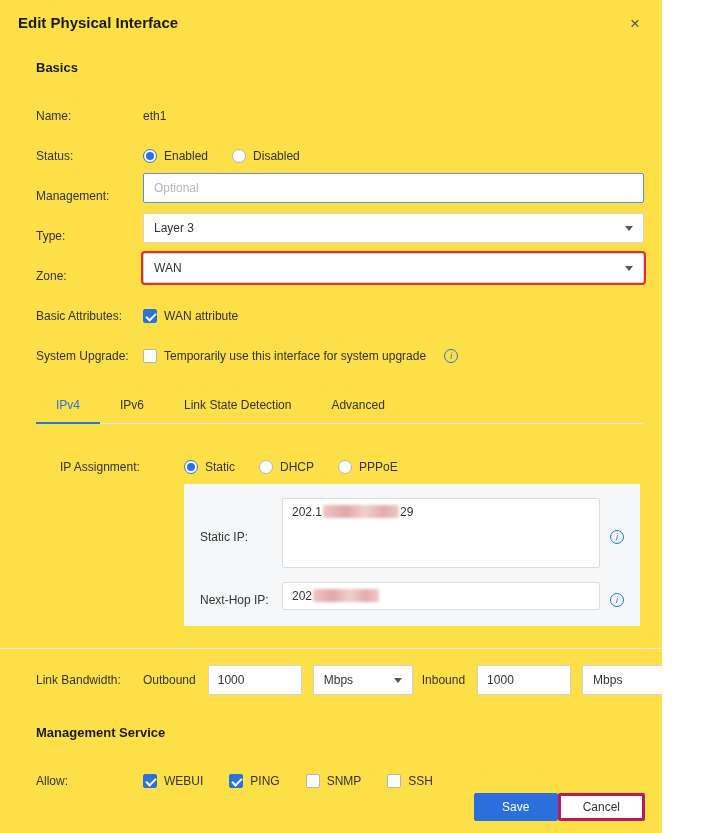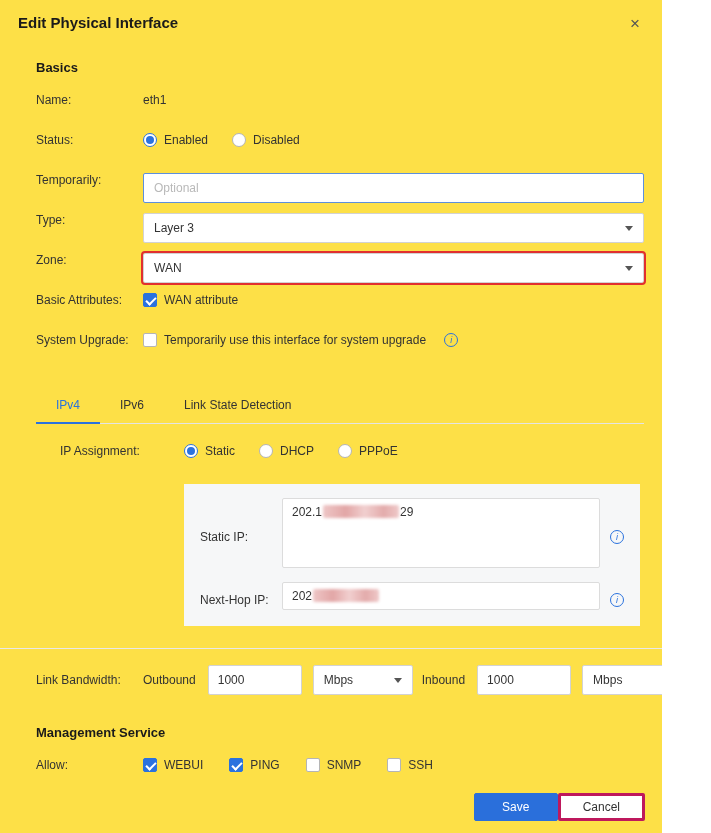--- a/index.html
+++ b/index.html
@@ -7,21 +7,21 @@
   body { font-family: "Liberation Sans", "DejaVu Sans", sans-serif; font-size: 12px; color:#333; }
   .dialog { position: relative; width: 662px; height: 833px; background:#fde047; padding: 14px 18px; overflow: hidden; }
 
   .dialog-header { display:flex; justify-content:space-between; align-items:flex-start; margin-bottom: 26px; }
   .dialog-title { font-size: 15px; font-weight: bold; color:#1a1a1a; }
   .close-x { font-size: 17px; color:#555; cursor:pointer; line-height: 16px; padding: 2px 4px; }
 
   .section-heading { font-size: 13px; font-weight: bold; color:#1a1a1a; margin: 0 0 18px 18px; }
 
   .form { padding-left: 18px; }
-  .row { display:flex; align-items:flex-start; margin-bottom: 10px; min-height: 30px; }
+  .row { display:flex; align-items:flex-end; margin-bottom: 10px; min-height: 30px; }
   .lbl { width: 107px; flex-shrink: 0; color:#333; }
   .ctrl { flex: 1; display:flex; align-items:center; }
   .static-value { color:#333; }
 
   
   .radio-opt { display:flex; align-items:center; margin-right: 24px; cursor:pointer; }
   .radio { position:relative; width: 14px; height: 14px; border:1px solid #b5b5b5; border-radius:50%; background:#fff; margin-right: 7px; flex-shrink:0; }
   .radio.checked { border-color:#2a72de; }
   .radio.checked::after { content:""; position:absolute; left:2px; top:2px; width:8px; height:8px; border-radius:50%; background:#2a72de; }
 
@@ -110,21 +110,21 @@
           <span>Enabled</span>
         </span>
         <span class="radio-opt">
           <span class="radio"></span>
           <span>Disabled</span>
         </span>
       </div>
     </div>
 
     <div class="row">
-      <div class="lbl">Temporarily:</div>
+      <div class="lbl">Management:</div>
       <div class="ctrl">
         <input class="text-input" type="text" placeholder="Optional" style="">
       </div>
     </div>
 
     <div class="row">
       <div class="lbl">Type:</div>
       <div class="ctrl">
         <div class="select">
           <span>Layer 3</span>
@@ -162,20 +162,21 @@
         </span>
         <span class="info-icon">i</span>
       </div>
     </div>
   </div>
 
   <div class="tabs">
     <div class="tab active">IPv4</div>
     <div class="tab">IPv6</div>
     <div class="tab">Link State Detection</div>
+    <div class="tab">Advanced</div>
   </div>
 
   <div class="panel">
 
     <div class="row">
       <div class="lbl">IP Assignment:</div>
       <div class="ctrl">
         <span class="radio-opt">
           <span class="radio checked"></span>
           <span>Static</span>

